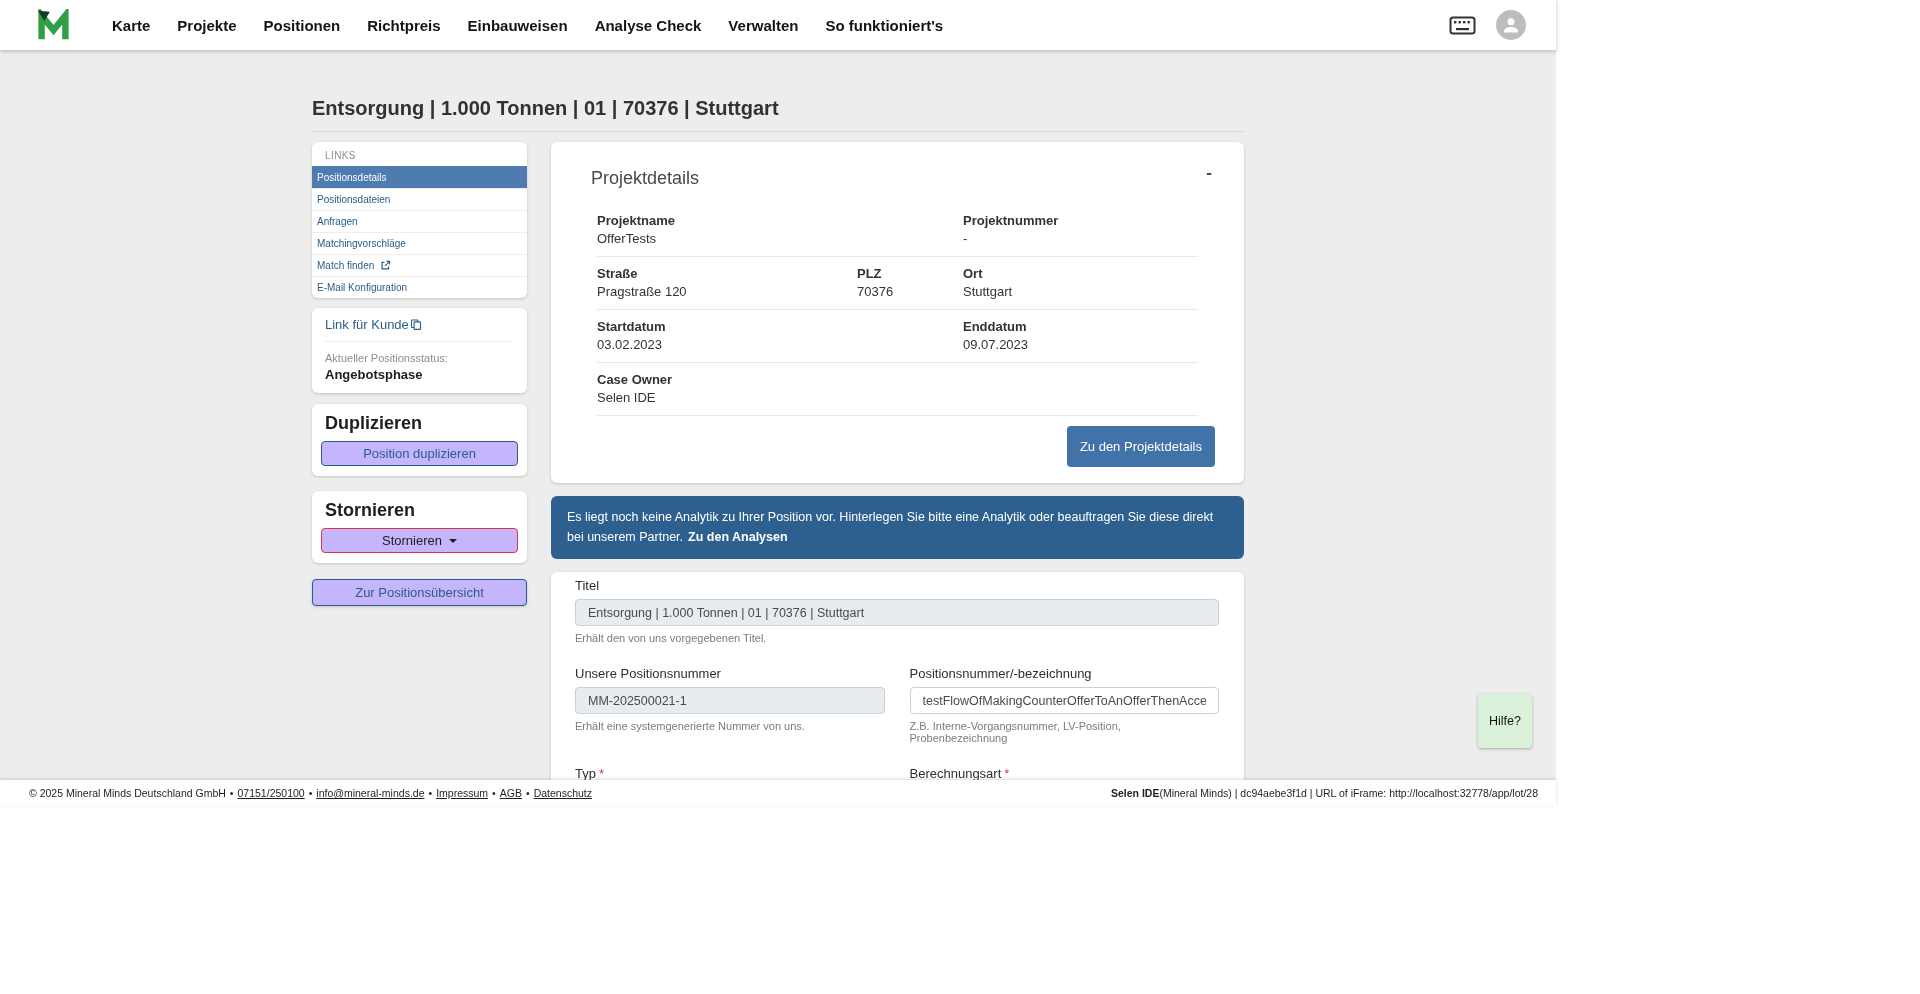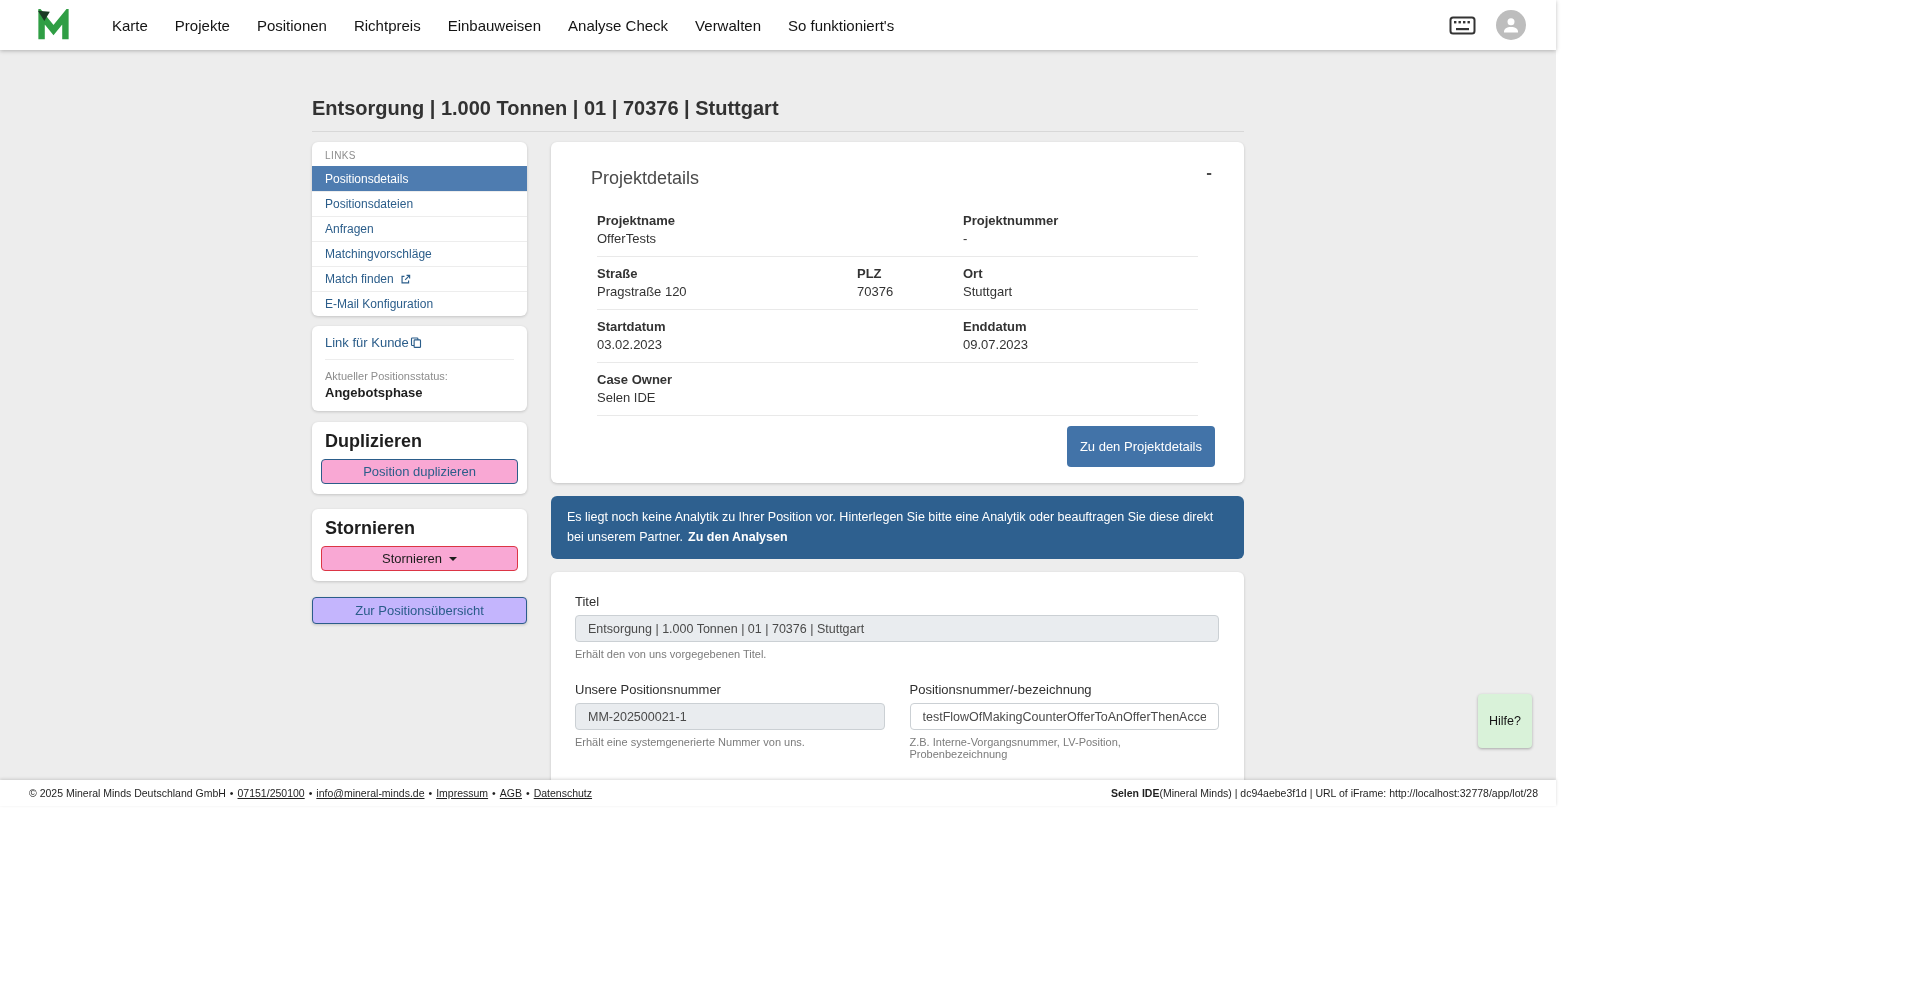--- a/index.html
+++ b/index.html
@@ -7,51 +7,51 @@
               font-family:"Liberation Sans","DejaVu Sans",sans-serif; color:#222; }
   .viewport { position:absolute; top:0; left:0; width:1556px; height:806px;
               display:flex; flex-direction:column; background:#fff; }
 
   
   .navbar { height:50px; background:#fff; display:flex; align-items:center;
             padding:0 30px 0 37px; box-shadow:0 1px 4px rgba(0,0,0,.25);
             position:relative; z-index:6; flex:0 0 50px; }
   .logo { width:33px; height:33px; margin-right:42px; cursor:pointer; display:block; }
   .nav-items { display:flex; gap:27px; align-items:center; }
-  .nav-item { font-size:15px; font-weight:400; color:#141414; cursor:pointer; white-space:nowrap; }
+  .nav-item { font-size:15px; font-weight:700; color:#141414; cursor:pointer; white-space:nowrap; }
   .nav-right { margin-left:auto; display:flex; align-items:center; gap:20px; }
   .kbd-btn { cursor:pointer; display:flex; align-items:center; }
   .avatar { width:30px; height:30px; border-radius:50%; background:#bdbdbd;
             display:flex; align-items:center; justify-content:center; cursor:pointer; overflow:hidden; }
 
   
   .main-area { flex:1 1 auto; background:#ededed; overflow:hidden; position:relative; }
   .container { width:932px; margin:0 auto; }
   .page-title { margin-top:47px; font-size:20px; font-weight:600; color:#323232;
                 padding-bottom:11px; border-bottom:1px solid #d8d8d8; }
   .columns { display:flex; gap:24px; margin-top:10px; align-items:flex-start; }
   .card { background:#fff; border-radius:6px; box-shadow:0 1px 3px rgba(0,0,0,.18); }
 
   
   .sidebar { width:215px; flex:0 0 215px; }
   .links-card { padding-top:6px; overflow:hidden; }
   .links-label { font-size:10px; color:#8d8d8d; padding:2px 13px 5px; letter-spacing:.4px; }
-  .side-item { display:flex; align-items:center; gap:6px; padding:5px 13px;
-               font-size:12px; color:#2b5d8a; cursor:pointer; border-top:1px solid #ededed; }
+  .side-item { display:flex; align-items:center; gap:6px; padding:5px 5px;
+               font-size:10px; color:#2b5d8a; cursor:pointer; border-top:1px solid #ededed; }
   .side-item.active { background:#4e7cb0; color:#fff; border-top-color:transparent; }
   .status-card { margin-top:10px; padding:9px 13px 11px; }
   .customer-link { font-size:13px; color:#2b5d8a; cursor:pointer; display:flex;
                    align-items:center; gap:1px; padding-bottom:9px; border-bottom:1px solid #ededed; }
   .status-label { margin-top:10px; font-size:11px; color:#8d8d8d; }
   .status-value { margin-top:3px; font-size:13px; font-weight:700; color:#1e1e1e; }
   .action-card { margin-top:11px; padding:9px 9px 10px; }
   .action-card.cancel { margin-top:15px; }
   .action-heading { font-size:18px; font-weight:700; color:#1e1e1e; padding:0 4px; }
   .btn { display:flex; align-items:center; justify-content:center; border-radius:4px;
-         font-size:13px; cursor:pointer; background:#f9a8d4; font-family:inherit; }
+         font-size:13px; cursor:pointer; background:#c4b5fd; font-family:inherit; }
   .btn-outline-primary { border:1px solid #2b5d8a; color:#2b5d8a; }
   .btn-outline-danger { border:1px solid #dc3545; color:#1c1c1c; }
   .action-card .btn { width:100%; height:25px; margin-top:7px; }
   .caret { width:0; height:0; border-left:4px solid transparent; border-right:4px solid transparent;
            border-top:4px solid #1c1c1c; margin-left:7px; display:inline-block; }
   .overview-btn { margin-top:16px; width:100%; height:27px; border:1px solid #2b5d8a;
                   color:#2b5d8a; background:#c4b5fd; border-radius:4px; font-size:13px;
                   cursor:pointer; box-shadow:0 1px 3px rgba(0,0,0,.18); font-family:inherit; }
 
   
@@ -67,21 +67,21 @@
   .flabel { font-size:13px; font-weight:700; color:#333; }
   .fvalue { margin-top:3px; font-size:13px; color:#333; }
   .project-actions { text-align:right; padding:10px 29px 2px; }
   .btn-primary { display:inline-block; background:#4273a8; color:#fff; border:none;
                  border-radius:4px; font-size:13px; padding:13px 13px; cursor:pointer; font-family:inherit; }
 
   .alert { margin-top:13px; background:#2e608f; color:#fff; border-radius:6px;
            padding:11px 16px 12px; font-size:12.5px; line-height:1.6; }
   .alert-link { font-weight:700; color:#fff; cursor:pointer; margin-left:5px; white-space:nowrap; }
 
-  .form-card { margin-top:13px; padding:22px 25px 40px 24px; }
+  .form-card { margin-top:13px; padding:6px 25px 40px 24px; }
   .form-label { font-size:13px; color:#2f2f2f; display:block; }
   .required { color:#dc3545; margin-left:3px; font-size:13px; }
   .text-input { width:100%; height:27px; border:1px solid #cbd0d4; border-radius:4px;
                 padding:0 12px; font-size:12.5px; color:#4a4a4a; font-family:inherit;
                 background:#fff; margin-top:6px; }
   .text-input.is-disabled { background:#e9ecef; }
   .helper { margin-top:6px; font-size:11px; color:#7b7b7b; }
   .form-row { display:grid; grid-template-columns:1fr 1fr; gap:25px; margin-top:22px; }
 
   .help-btn { position:absolute; right:24px; bottom:58px; background:#d9f2d9; border:none;

